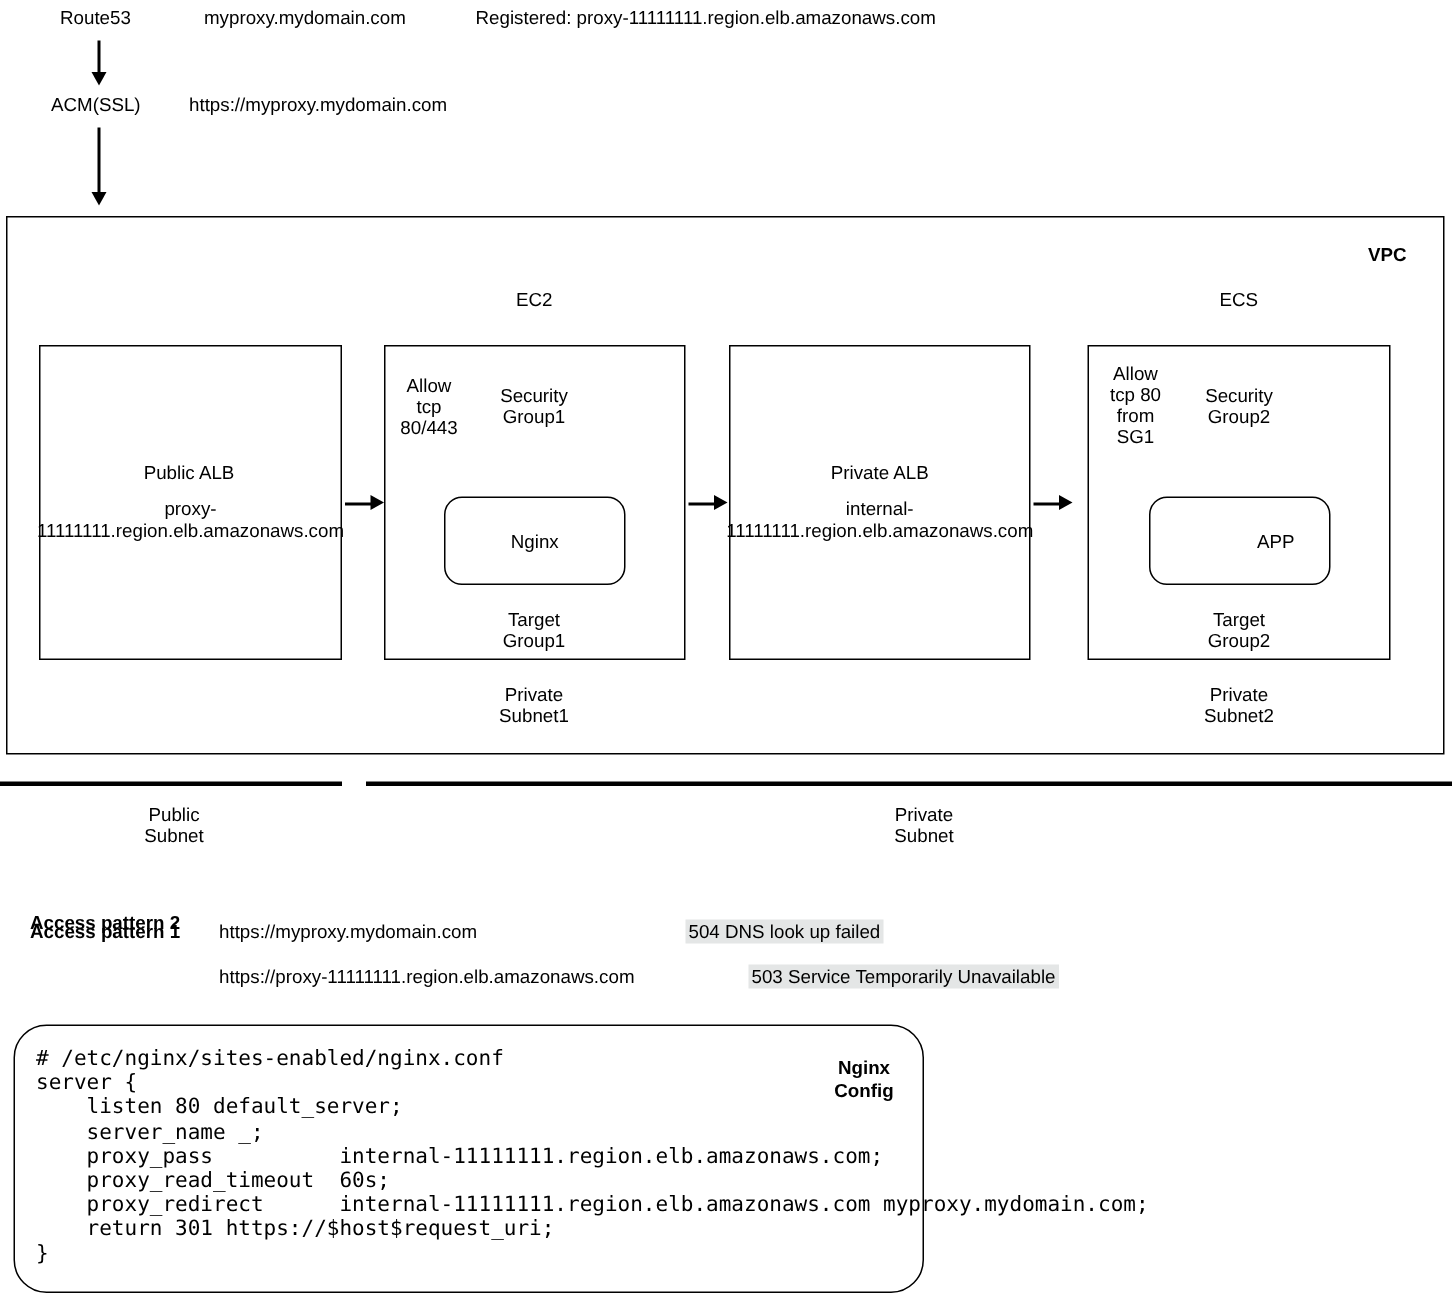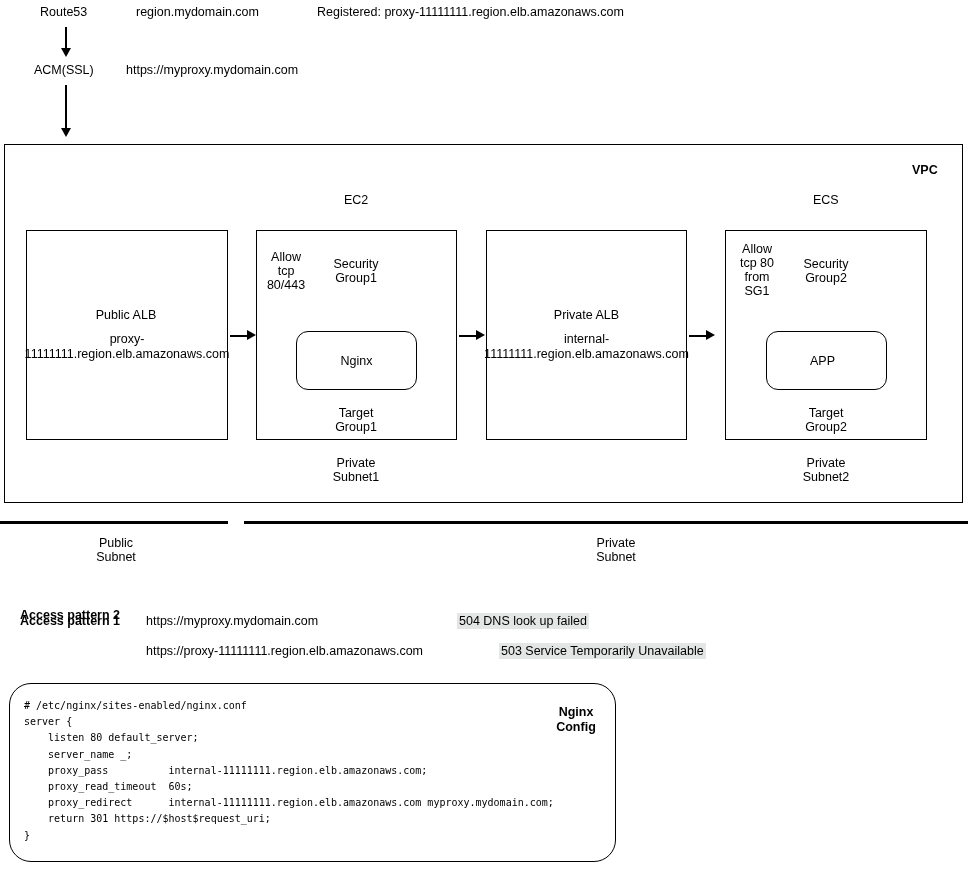--- a/index.html
+++ b/index.html
@@ -15,30 +15,30 @@
   .rbox{position:absolute;border:1.6px solid #000;background:#fff;box-sizing:border-box;border-radius:12px;}
   .label{position:absolute;white-space:pre;line-height:14px;}
   .vline{position:absolute;width:1.7px;background:#000;}
   .hline{position:absolute;height:1.7px;background:#000;}
   .thick{height:2.6px;background:#000;position:absolute;}
   .arrowdown{position:absolute;width:0;height:0;border-left:5.5px solid transparent;border-right:5.5px solid transparent;border-top:9px solid #000;}
   .arrowright{position:absolute;width:0;height:0;border-top:5.5px solid transparent;border-bottom:5.5px solid transparent;border-left:9px solid #000;}
   .hl{background:#e4e6e6;padding:1px 2px;}
   .code{
     font-family:"DejaVu Sans Mono","Liberation Mono",monospace;
-    font-size:10px;line-height:16.2px;white-space:pre;
+    font-size:14px;line-height:16.2px;white-space:pre;
   }
   .cfgbox{position:absolute;left:9px;top:683px;width:607px;height:179px;
      border:1.8px solid #000;border-radius:22px;box-sizing:border-box;background:#fff;}
 </style>
 </head>
 <body>
 
 <div class="label" style="left:40px;top:5px;">Route53</div>
-<div class="label" style="left:136px;top:5px;">region.mydomain.com</div>
+<div class="label" style="left:136px;top:5px;">myproxy.mydomain.com</div>
 <div class="label" style="left:317px;top:5px;">Registered: proxy-11111111.region.elb.amazonaws.com</div>
 
 <div class="vline" style="left:65px;top:27px;height:25px;"></div>
 <div class="arrowdown" style="left:60.5px;top:48px;"></div>
 
 <div class="label" style="left:34px;top:63px;">ACM(SSL)</div>
 <div class="label" style="left:126px;top:63px;">https://myproxy.mydomain.com</div>
 
 <div class="vline" style="left:65px;top:85px;height:47px;"></div>
 <div class="arrowdown" style="left:60.5px;top:128px;"></div>
@@ -82,21 +82,21 @@
 <div class="arrowright" style="left:706px;top:330px;"></div>
 
 <div class="box" style="left:725px;top:230px;width:202px;height:210px;"></div>
 <div class="label ctr" style="left:734px;top:242px;width:46px;">Allow
 tcp 80
 from
 SG1</div>
 <div class="label ctr" style="left:795px;top:257px;width:62px;">Security
 Group2</div>
 <div class="rbox" style="left:766px;top:331px;width:121px;height:59px;"></div>
-<div class="label ctr" style="left:766px;top:354px;width:113px;">APP</div>
+<div class="label ctr" style="left:766px;top:354px;width:113px;padding-left:28px;">APP</div>
 <div class="label ctr" style="left:795px;top:406px;width:62px;">Target
 Group2</div>
 <div class="label ctr" style="left:795px;top:456px;width:62px;">Private
 Subnet2</div>
 
 <div class="thick" style="left:0px;top:521px;width:228px;"></div>
 <div class="thick" style="left:244px;top:521px;width:724px;"></div>
 <div class="label ctr" style="left:85px;top:536px;width:62px;">Public
 Subnet</div>
 <div class="label ctr" style="left:585px;top:536px;width:62px;">Private

